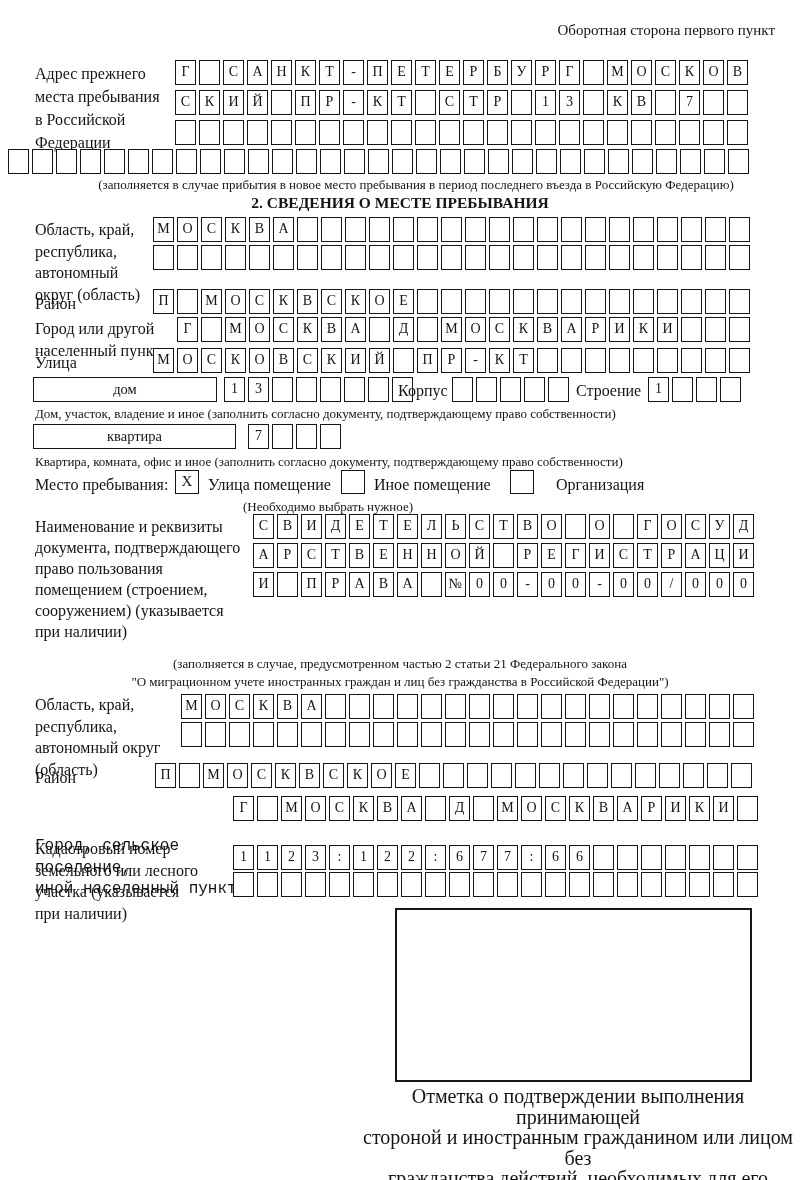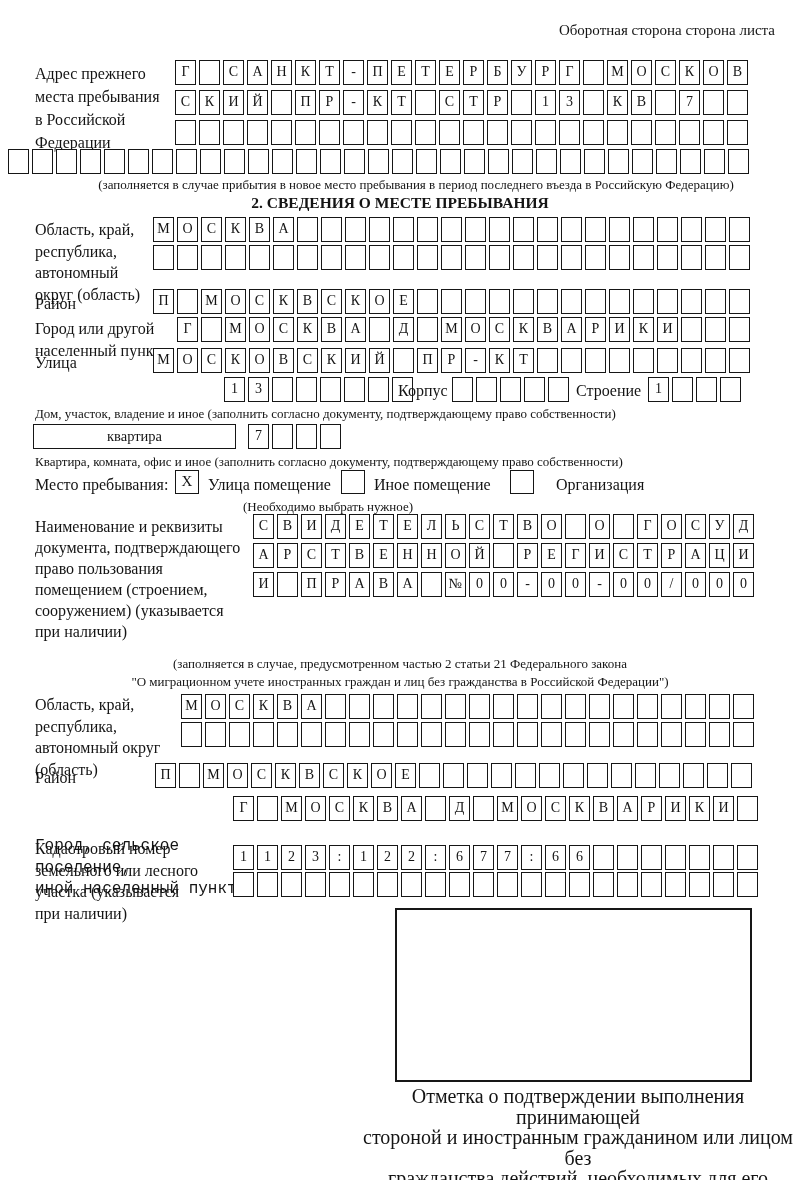--- a/index.html
+++ b/index.html
@@ -83,21 +83,21 @@
   .kad-r1{left:233px;top:845px;}
   .kad-r2{left:233px;top:872px;}
   .stamp-box{left:395px;top:908px;width:357px;height:174px;border:2px solid #161616;background:#fff;box-sizing:border-box;}
   .stamp-note{left:358px;top:1086px;width:440px;text-align:center;font-size:20px;line-height:20.5px;white-space:pre-line;}
 </style>
 </head>
 <body>
 
 <div class="page">
 
-  <div class="abs hdr-note">Оборотная сторона сторона листа</div>
+  <div class="abs hdr-note">Оборотная сторона первого пункт</div>
 
   <div class="abs lbl addr-label">Адрес прежнего
 места пребывания
 в Российской
 Федерации</div>
   <div class="abs cellrow addr-r1">
       <span class="cell">Г</span>
       <span class="cell"></span>
       <span class="cell">С</span>
       <span class="cell">А</span>
@@ -350,20 +350,21 @@
       <span class="cell"></span>
       <span class="cell"></span>
       <span class="cell"></span>
       <span class="cell"></span>
       <span class="cell"></span>
       <span class="cell"></span>
       <span class="cell"></span>
       <span class="cell"></span>
     </div>
 
+  <div class="abs labelbox dom-box">дом</div>
   <div class="abs cellrow dom-num">
       <span class="cell">1</span>
       <span class="cell">3</span>
       <span class="cell"></span>
       <span class="cell"></span>
       <span class="cell"></span>
       <span class="cell"></span>
       <span class="cell"></span>
       <span class="cell"></span>
     </div>

